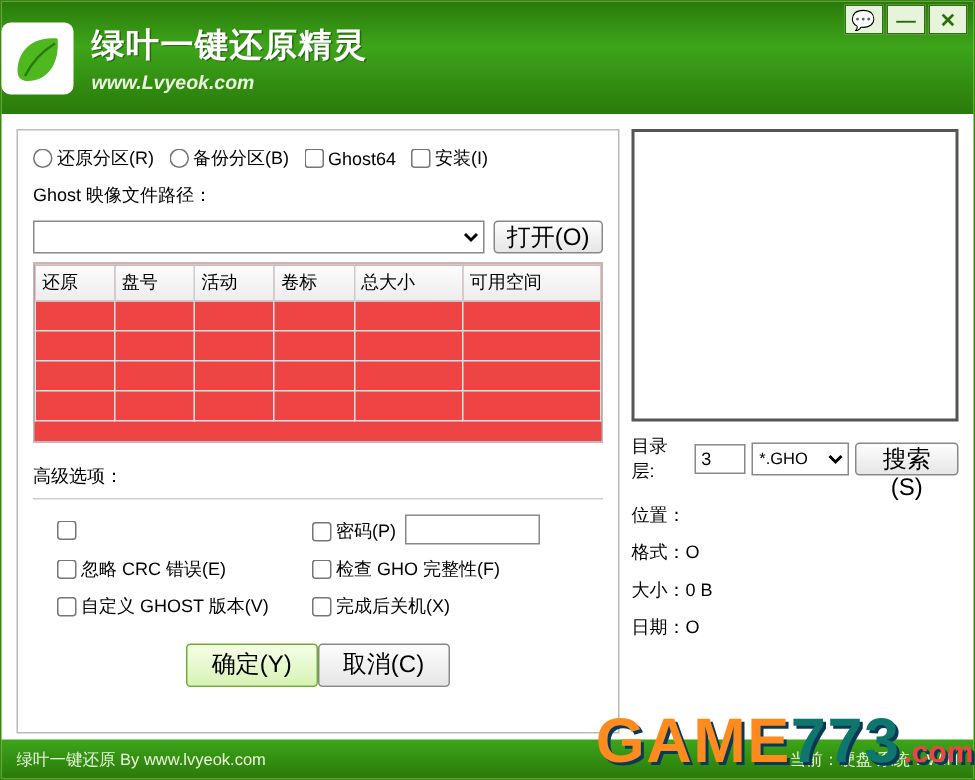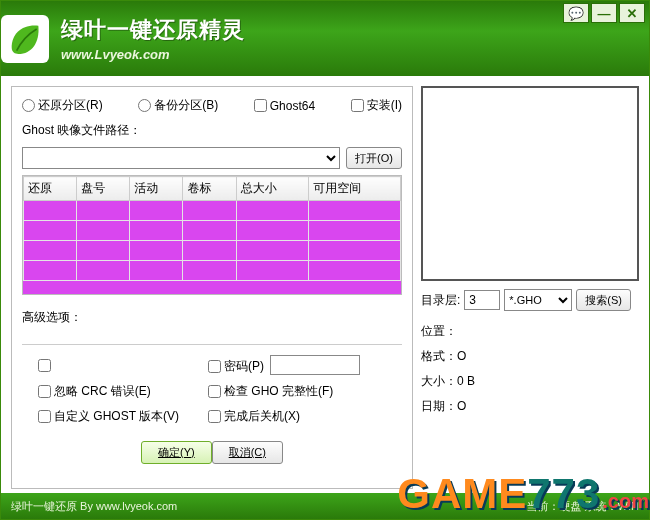--- a/index.html
+++ b/index.html
@@ -93,90 +93,89 @@
     display: flex;
     flex-direction: column;
   }
   .preview {
     flex: 0 0 195px;
     border: 2px solid #555;
     background: #fff;
     margin-bottom: 8px;
   }
   .radio-row, .check-row { display: flex; align-items: center; flex-wrap: wrap; gap: 6px 10px; }
-  .radio-row { margin-bottom: 8px; justify-content: space-between; }
+  .radio-row { margin-bottom: 8px; }
   .field-row { display: flex; align-items: center; gap: 6px; margin-top: 4px; }
   .path-label { margin-bottom: 4px; display: block; }
   select.path {
     flex: 1;
     height: 22px;
     border: 1px solid #888;
     background: #fff;
   }
   .btn {
     height: 22px;
     padding: 0 8px;
     border: 1px solid #888;
     background: linear-gradient(#fdfdfd,#e6e6e6);
     cursor: pointer;
-    font-size: 11px;
+    font-size: 16px;
     border-radius: 3px;
   }
   .btn.primary {
     background: linear-gradient(#f6ffe8,#d7f2b5);
     border-color: #6fae2a;
     padding: 3px 16px;
     height: auto;
   }
   .table-wrap {
     margin-top: 6px;
     border: 1px solid #bbb;
     height: 120px;
     overflow: hidden;
-    background: #d946ef;
+    background: #ef4444;
   }
   table.drives {
     width: 100%;
     border-collapse: collapse;
     font-size: 12px;
   }
   table.drives thead th {
     background: linear-gradient(#fdfdfd,#ececec);
     border: 1px solid #ccc;
     padding: 3px 4px;
     font-weight: normal;
     text-align: left;
     white-space: nowrap;
   }
   table.drives tbody td {
     border: 1px solid #e4e4e4;
     height: 20px;
   }
-  .adv-label { margin: 14px 0 18px 0; }
+  .adv-label { margin: 14px 0 6px 0; }
   .adv-box {
     border-top: 1px solid #ccc;
     padding: 10px 6px 0 16px;
   }
   .adv-grid {
     display: grid;
     grid-template-columns: 160px 1fr;
     row-gap: 8px;
     column-gap: 10px;
     align-items: center;
   }
   .pwd-cell { display: flex; align-items: flex-end; gap: 6px; }
   input.pwd {
     width: 90px; height: 20px;
     border: 1px solid #888;
   }
   .action-row {
     display: flex;
     justify-content: center;
     margin-top: 16px;
-    text-decoration: underline;
   }
   .right-row { display: flex; align-items: center; gap: 4px; margin-bottom: 8px; }
   .spin {
     width: 36px; height: 20px;
     border: 1px solid #888;
     display: inline-flex;
     align-items: center;
     padding-left: 4px;
     background: #fff;
     font-size: 12px;

